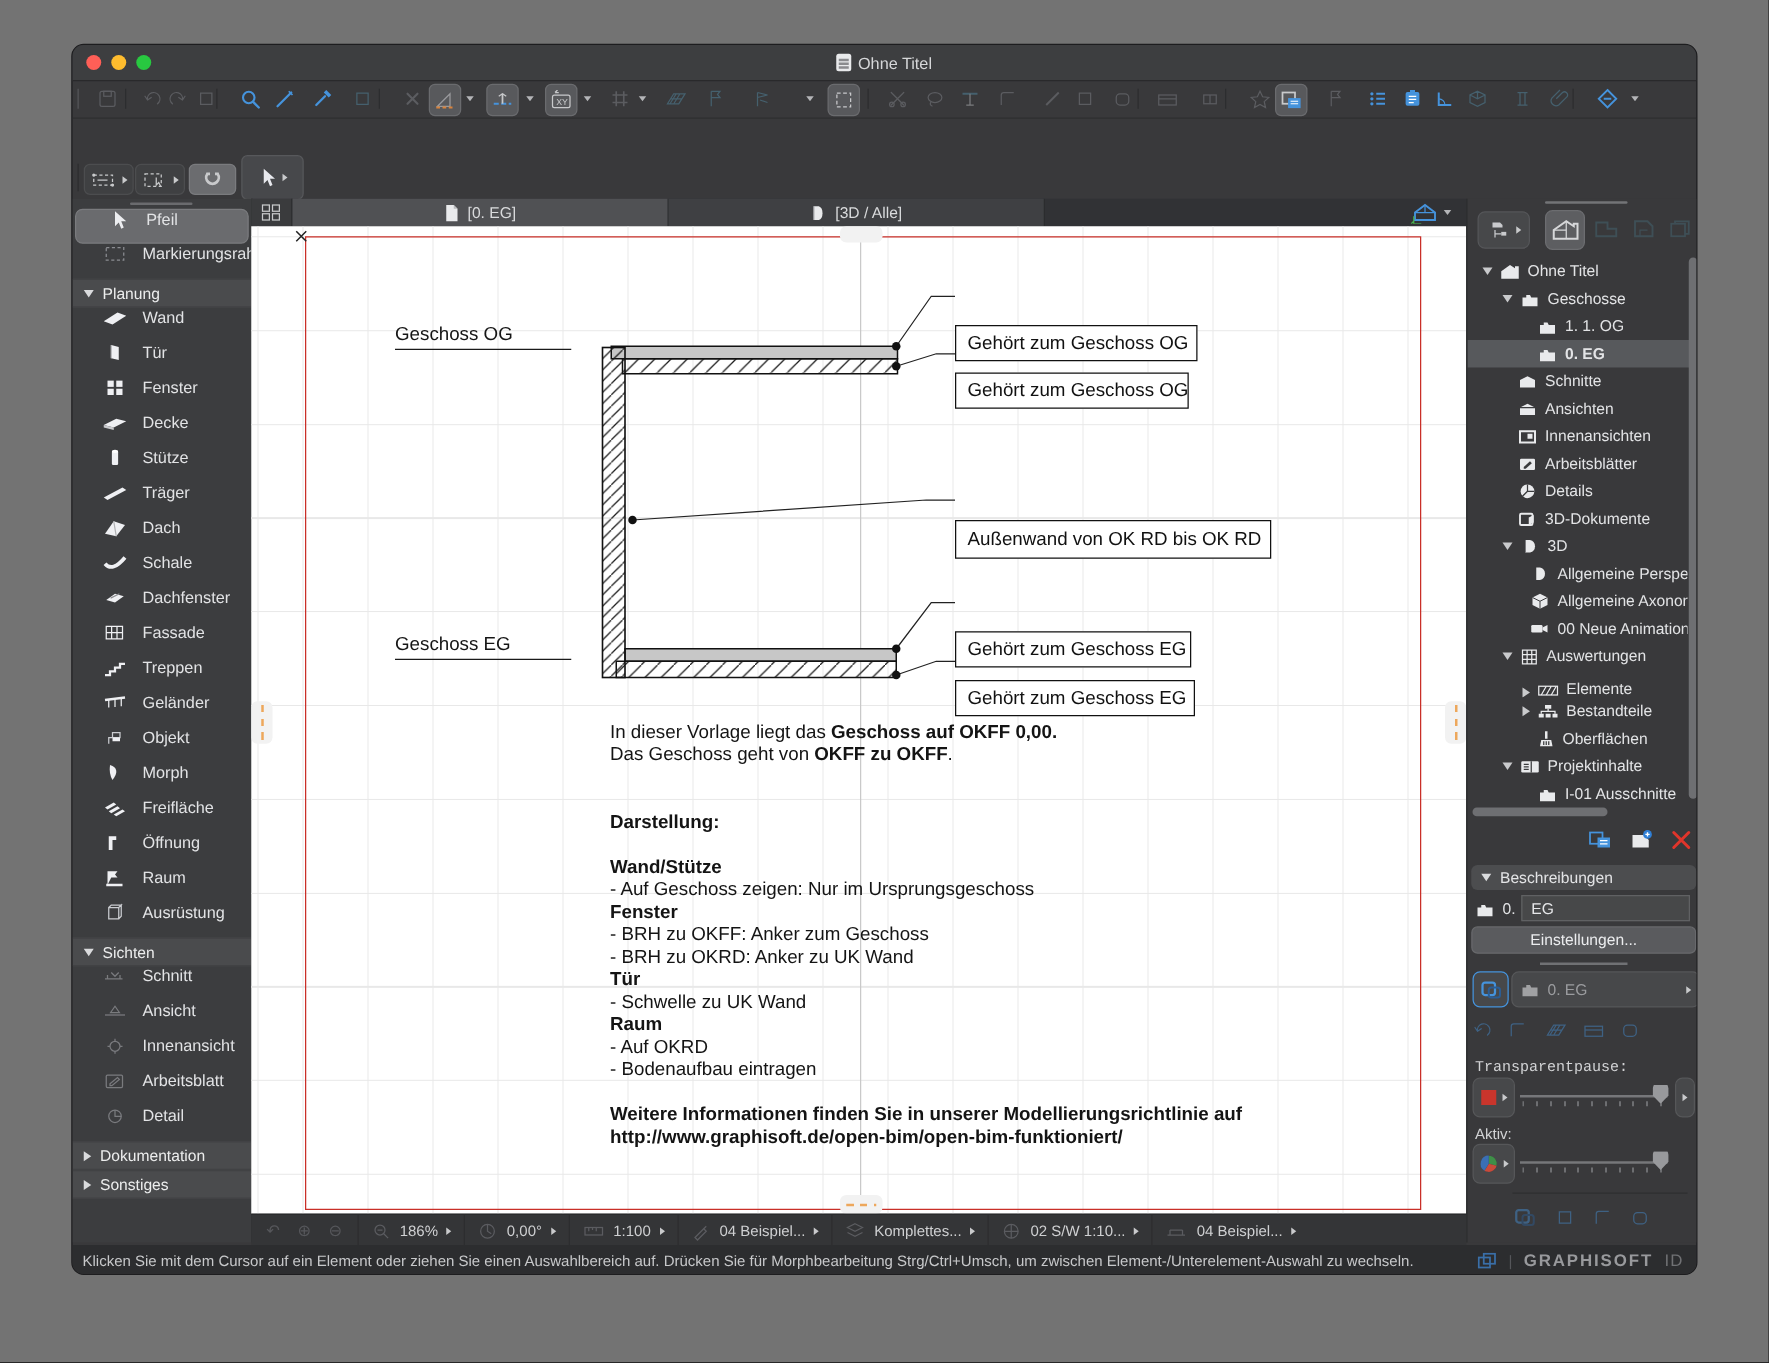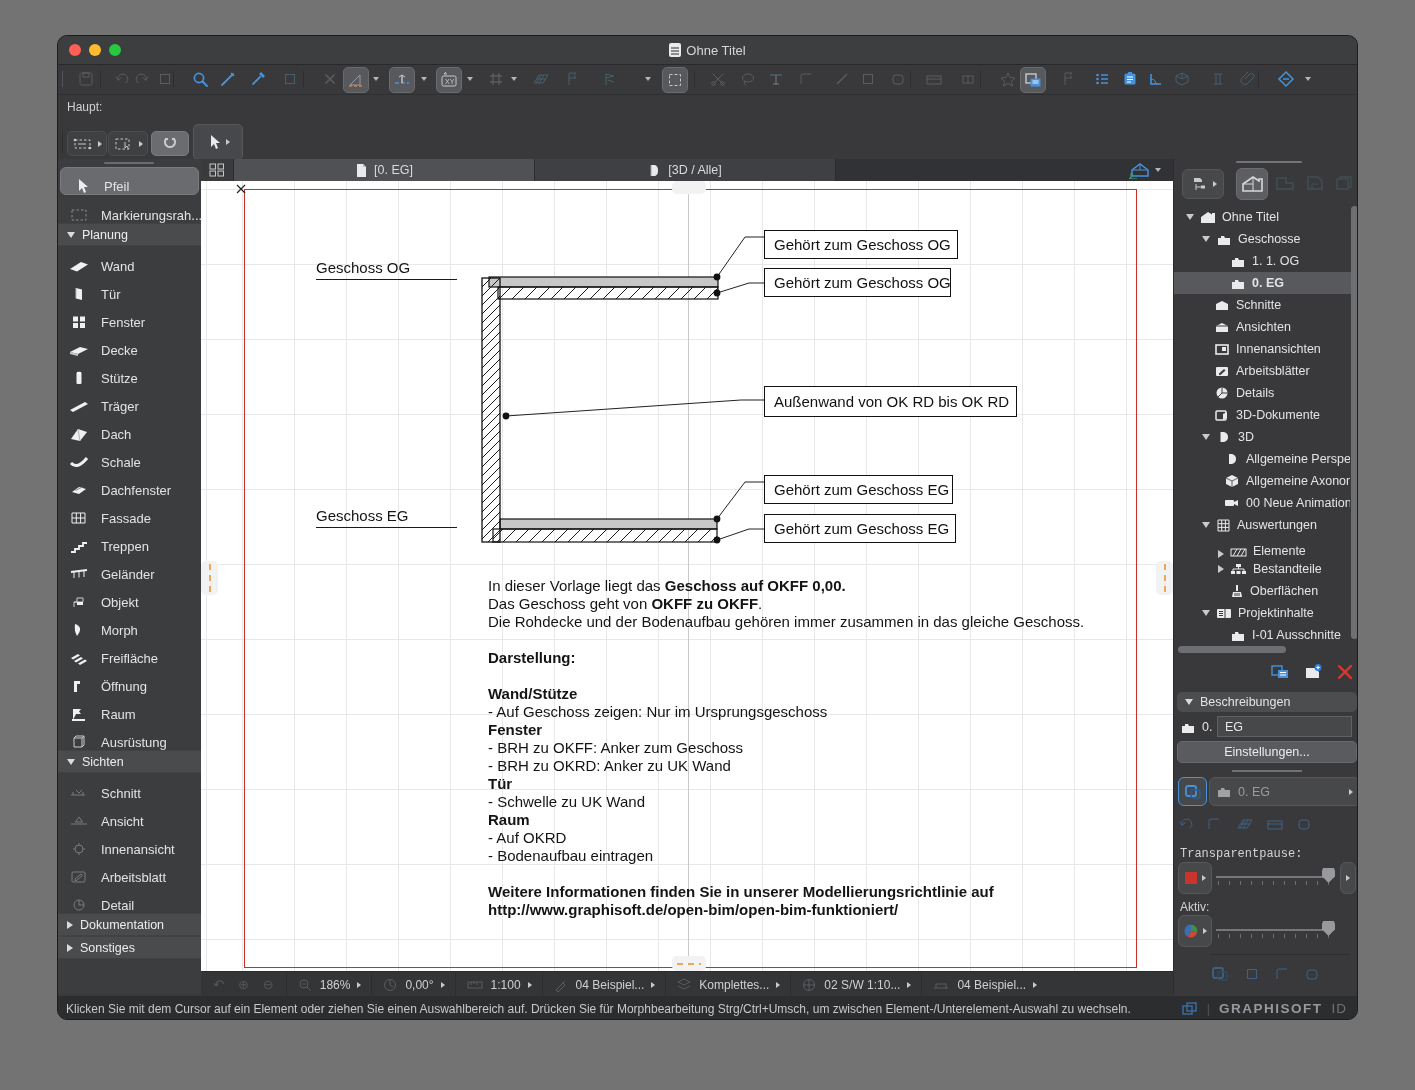--- a/index.html
+++ b/index.html
@@ -21,39 +21,39 @@
   .tbtn{background:#58595c;border:1px solid #6a6b6e;border-radius:5px;}
   .tsep{position:absolute;top:7px;width:1px;height:16px;background:#2c2d2f;}
   .chev{width:0;height:0;border-left:3.5px solid transparent;border-right:3.5px solid transparent;border-top:4px solid #b4b5b8;display:inline-block;}
   .chev-r{width:0;height:0;border-top:3.5px solid transparent;border-bottom:3.5px solid transparent;border-left:4px solid #c9cacc;display:inline-block;}
   .hauptrow{position:absolute;left:0;top:59px;width:100%;height:22px;color:#cfd0d2;font-size:12px;}
   .hauptrow span{position:absolute;left:9px;top:5px;}
   .qbtn{position:absolute;background:#3f4042;border:1px solid #4c4d4f;border-radius:5px;display:flex;align-items:center;justify-content:center;gap:4px;}
   
   .toolbox{position:absolute;left:0;top:123px;width:143px;bottom:25px;background:#3c3d3f;border-right:1px solid #2b2c2e;overflow:hidden;}
   .tb-handle{position:absolute;left:46px;top:3px;width:50px;height:2px;background:#6a6b6e;border-radius:2px;}
-  .titem{display:flex;align-items:flex-end;height:28px;gap:10px;padding-left:9px;color:#e2e3e5;font-size:13px;}
+  .titem{display:flex;align-items:flex-start;height:28px;gap:10px;padding-left:22px;color:#e2e3e5;font-size:13px;}
   .titem.sel{background:#6a6b6e;border:1px solid #7a7b7e;border-radius:6px;margin:0 2px;height:26px;}
   .theader{display:flex;align-items:center;height:21px;gap:7px;padding-left:9px;color:#eceded;font-size:12.5px;background:#4a4b4d;border-top:1px solid #414244;border-bottom:1px solid #414244;}
   .ticon{width:24px;height:16px;flex:0 0 24px;display:flex;align-items:center;justify-content:center;}
   
   .tabbar{position:absolute;left:143px;top:123px;width:972px;height:22px;background:#313235;display:flex;}
   .tab{display:flex;align-items:center;justify-content:center;gap:6px;font-size:12.5px;color:#d9dadc;}
   .corner{width:32px;background:#3a3b3d;border-right:1px solid #2b2c2e;display:flex;align-items:center;justify-content:center;}
   .canvas{position:absolute;left:143px;top:145px;width:972px;height:790px;background:#fff;overflow:hidden;
      background-image:repeating-linear-gradient(to right,#e8e8e8 0 1px,transparent 1px 52px),
                       repeating-linear-gradient(to bottom,#e8e8e8 0 1px,transparent 1px 75px);
      background-position:41px 8px;}
   .redrect{position:absolute;left:43px;top:8px;width:893px;height:779px;border:1.5px solid #c92f28;box-sizing:border-box;}
   .pageline{position:absolute;left:487px;top:8px;width:1px;height:779px;background:#c9c9c9;}
   .handle{position:absolute;background:#f2f2f2;border-radius:5px;}
   .odash-v{position:absolute;width:2px;background:repeating-linear-gradient(to bottom,#eda75b 0 6px,transparent 6px 11px);}
   .odash-h{position:absolute;height:2px;background:repeating-linear-gradient(to right,#eda75b 0 6px,transparent 6px 11px);}
   .story{position:absolute;font-size:15px;color:#151515;border-bottom:1.2px solid #1a1a1a;width:141px;padding-bottom:3px;}
-  .callout{position:absolute;background:#fff;border:1.6px solid #111;font-size:15px;color:#111;display:flex;align-items:center;padding-left:9px;box-sizing:border-box;white-space:nowrap;}
+  .callout{position:absolute;background:#fff;border:1.6px solid #111;font-size:15px;color:#111;display:flex;align-items:center;padding-left:9px;box-sizing:border-box;white-space:nowrap;margin-top:30px;}
   .note{position:absolute;left:287px;font-size:15px;color:#141414;white-space:nowrap;}
   
   .rpanel{position:absolute;left:1115px;top:123px;width:186px;bottom:25px;background:#39393b;border-left:1px solid #2b2c2e;overflow:hidden;font-size:12.5px;color:#e3e4e6;}
   .rp-handle{position:absolute;left:62px;top:2px;width:66px;height:2px;background:#737477;border-radius:2px;}
   .navbtn{position:absolute;border-radius:6px;display:flex;align-items:center;justify-content:center;gap:3px;}
   .trow{position:absolute;left:6px;right:10px;height:22px;display:flex;align-items:center;gap:6px;white-space:nowrap;overflow:hidden;}
   .trow.sel{background:#57595c;left:0;right:8px;padding-left:6px;font-weight:bold;}
   .vscroll{position:absolute;right:2px;width:7px;border-radius:4px;background:#6e6f72;}
   .hscroll{position:absolute;height:7px;border-radius:4px;background:#6e6f72;}
   .sechdr{position:absolute;left:3px;right:3px;height:20px;background:#4c4d4f;border-radius:5px;display:flex;align-items:center;gap:7px;padding-left:8px;box-sizing:border-box;}
@@ -390,23 +390,20 @@
               <path d="M10 2 L17 9 L10 16 L3 9 Z" stroke="#4593dc" stroke-width="1.5" fill="none"></path>
               <path d="M7 9 h6" stroke="#4593dc" stroke-width="1.5"></path>
             </svg>
           </span>
         </span>
         <span class="tbi" style="left: 1244px; width: 12px;">
           <span class="chev"></span>
         </span>
       </div>
 
-    <div class="hauptrow">
-      <span>Haupt:</span>
-    </div>
     <div id="quickbar">
         <span class="tsep" style="left: 4px; top: 95px; height: 22px; position: absolute;"></span>
         <div class="qbtn" style="left: 9px; top: 95px; width: 38px; height: 23px;">
           <span>
             <svg class="ic" width="22" height="16" viewBox="0 0 22 16">
               <rect x="3" y="4" width="15" height="8" stroke="#c8c9cb" stroke-dasharray="2.5 2" fill="none"></rect>
               <circle cx="3" cy="4" r="1.3" fill="#c8c9cb"></circle>
               <circle cx="18" cy="12" r="1.3" fill="#c8c9cb"></circle>
               <path d="M6 8 h8" stroke="#c8c9cb"></path>
             </svg>
@@ -818,21 +815,20 @@
         </div>
         <div class="story" style="left: 115px; top: 78px;">Geschoss OG</div>
         <div class="story" style="left: 115px; top: 326px;">Geschoss EG</div>
         <div class="callout" style="left: 563px; top: 49px; width: 194px; height: 29px;">Gehört zum Geschoss OG</div>
         <div class="callout" style="left: 563px; top: 87px; width: 187px; height: 29px;">Gehört zum Geschoss OG</div>
         <div class="callout" style="left: 563px; top: 205px; width: 253px; height: 31px;">Außenwand von OK RD bis OK RD</div>
         <div class="callout" style="left: 563px; top: 294px; width: 189px; height: 29px;">Gehört zum Geschoss EG</div>
         <div class="callout" style="left: 563px; top: 333px; width: 192px; height: 29px;">Gehört zum Geschoss EG</div>
         <div class="note" style="top: 396px;"><span>In dieser Vorlage liegt das </span><span style="font-weight: bold;">Geschoss auf OKFF 0,00.</span></div>
         <div class="note" style="top: 414px;"><span>Das Geschoss geht von </span><span style="font-weight: bold;">OKFF zu OKFF</span><span>.</span></div>
-        <div class="note" style="top: 432px;"><span>Die Rohdecke und der Bodenaufbau gehören immer zusammen in das gleiche Geschoss.</span></div>
         <div class="note" style="top: 468px;"><span style="font-weight: bold;">Darstellung:</span></div>
         <div class="note" style="top: 504px;"><span style="font-weight: bold;">Wand/Stütze</span></div>
         <div class="note" style="top: 522px;"><span>- Auf Geschoss zeigen: Nur im Ursprungsgeschoss</span></div>
         <div class="note" style="top: 540px;"><span style="font-weight: bold;">Fenster</span></div>
         <div class="note" style="top: 558px;"><span>- BRH zu OKFF: Anker zum Geschoss</span></div>
         <div class="note" style="top: 576px;"><span>- BRH zu OKRD: Anker zu UK Wand</span></div>
         <div class="note" style="top: 594px;"><span style="font-weight: bold;">Tür</span></div>
         <div class="note" style="top: 612px;"><span>- Schwelle zu UK Wand</span></div>
         <div class="note" style="top: 630px;"><span style="font-weight: bold;">Raum</span></div>
         <div class="note" style="top: 648px;"><span>- Auf OKRD</span></div>

